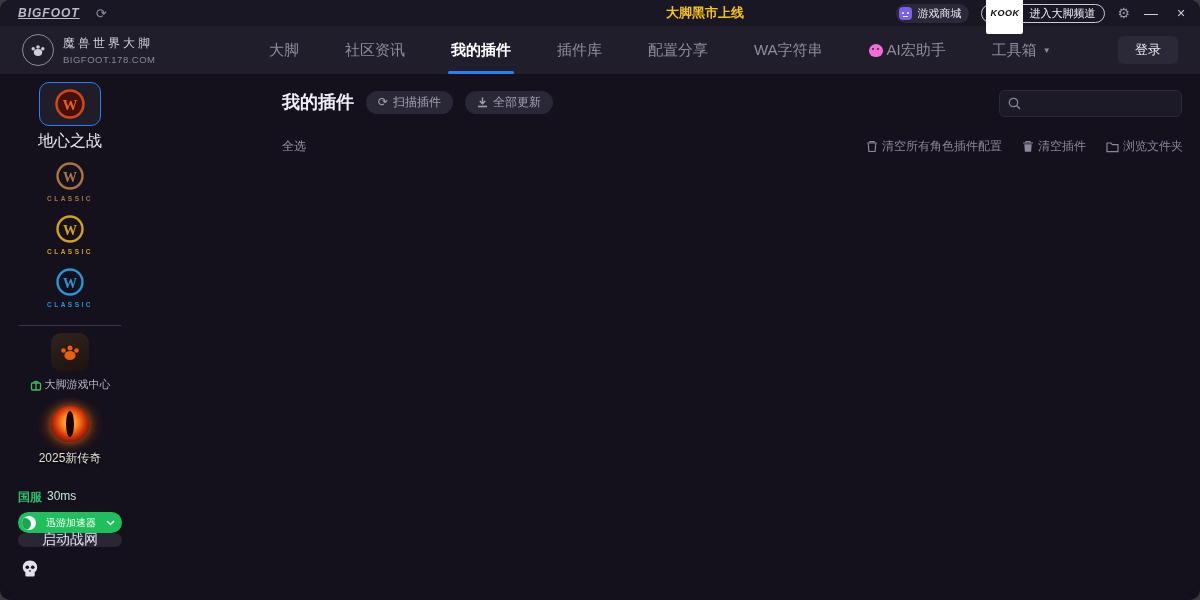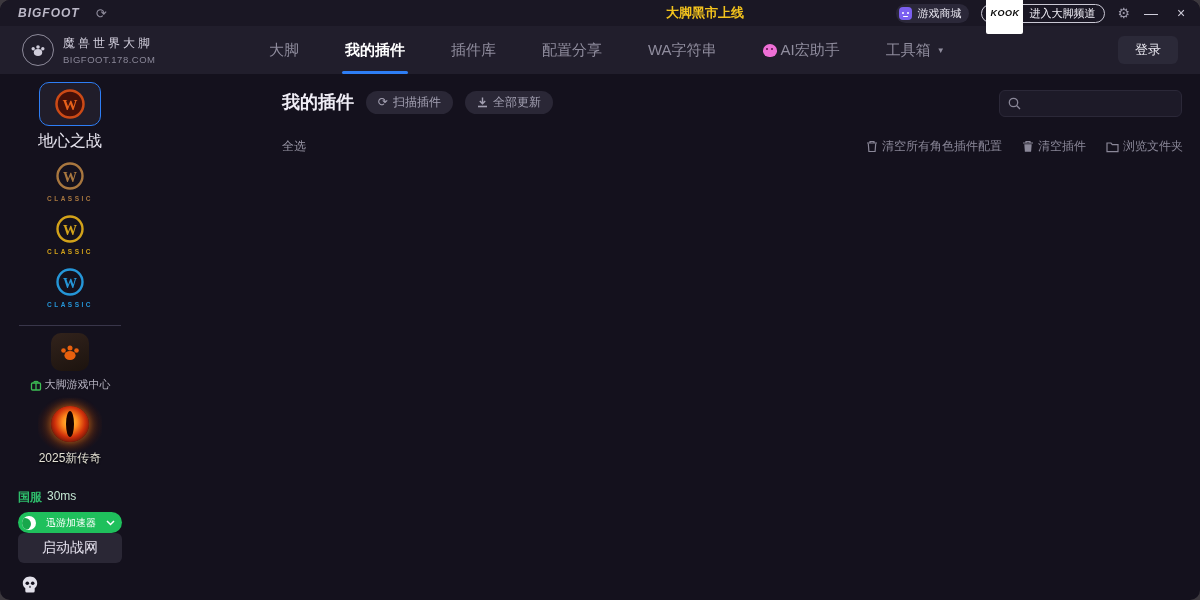--- a/index.html
+++ b/index.html
@@ -1,21 +1,21 @@
 <!DOCTYPE html>
 <html><head>
 <meta charset="utf-8">
 <style>
   * { margin:0; padding:0; box-sizing:border-box; }
   html,body { width:1200px; height:600px; background:#3c383e; font-family:"Liberation Sans","DejaVu Sans",sans-serif; }
   .window { position:relative; width:1200px; height:600px; border-radius:10px; overflow:hidden; background:#14111d; }
 
   
   .titlebar { position:relative; height:26px; background:#1a1724; display:flex; align-items:center; padding:0 10px; }
-  .brand { font-style:italic; font-weight:800; font-size:12px; letter-spacing:1px; color:#bcb9c8; margin-left:8px; }
+  .brand { font-style:italic; font-weight:800; font-size:12px; letter-spacing:1px; color:#bcb9c8; margin-left:8px;text-decoration:underline; }
   .tb-refresh { color:#8f8c9c; font-size:13px; margin-left:16px; cursor:pointer; }
   .announcement { position:absolute; left:666px; top:0; height:26px; line-height:26px; color:#f2c21d; font-size:13px; font-weight:bold; }
   .tb-right { margin-left:auto; display:flex; align-items:center; gap:12px; }
   .store-btn { display:flex; align-items:center; gap:5px; background:#2b2839; border-radius:10px; height:19px; padding:0 8px 0 3px; color:#e6e4ee; font-size:11px; cursor:pointer; }
   .robot-ic { width:13px; height:13px; background:#7b5ff0; border-radius:4px; position:relative; }
   .robot-ic:before { content:""; position:absolute; left:3px; top:5px; width:2px; height:2px; background:#fff; border-radius:50%; box-shadow:5px 0 0 #fff; }
   .robot-ic:after { content:""; position:absolute; left:4px; top:9px; width:5px; height:1.5px; background:#fff; border-radius:1px; }
   .kook-btn { display:flex; align-items:center; gap:6px; border:1px solid #cac8d4; border-radius:10px; height:19px; padding:0 9px 0 4px; color:#f0eef6; font-size:11px; cursor:pointer; }
   .kook-logo { background:#fff; color:#0a0a0a; font-weight:900; font-style:italic; font-size:9px; padding:16px 4px; border-radius:2px; letter-spacing:.5px; }
   .tb-gear { color:#9a97a8; font-size:14px; cursor:pointer; }
@@ -55,21 +55,21 @@
     box-shadow:0 0 10px rgba(240,120,20,.7); }
   .eye-slit { position:absolute; left:50%; top:9px; width:8px; height:26px; margin-left:-4px; border-radius:50%; background:#170300; }
   .legend-label { margin-top:2px; font-size:12px; color:#e3e0d4; text-shadow:0 1px 2px #000; cursor:pointer; }
   .server-row { margin-top:22px; width:104px; font-size:12px; display:flex; gap:5px; }
   .server-region { color:#2ebd6b; font-weight:bold; }
   .server-ping { color:#c4e7d3; }
   .booster-btn { margin-top:6px; width:104px; height:21px; border-radius:11px; background:#1fc05c; display:flex; align-items:center; padding:0 7px 0 4px; gap:7px; cursor:pointer; }
   .booster-ic { width:14px; height:14px; background:#fff; border-radius:50%; position:relative; overflow:hidden; }
   .booster-ic:before { content:""; position:absolute; left:-3px; top:2px; width:12px; height:12px; background:#17a74c; border-radius:50%; }
   .booster-label { color:#fff; font-size:10px; flex:1; text-align:center; }
-  .battlenet-btn { width:104px; height:30px; border-radius:6px; background:#2a2735; color:#e5e2ee; font-size:14px; display:flex; align-items:center; justify-content:center; cursor:pointer; }
+  .battlenet-btn { width:104px; height:14px; border-radius:11px; background:#2a2735; color:#e5e2ee; font-size:14px; display:flex; align-items:center; justify-content:center; cursor:pointer; }
   .skull-wrap { margin-top:13px; align-self:flex-start; margin-left:22px; cursor:pointer; }
 
   
   .main-header { position:absolute; left:142px; top:16px; display:flex; align-items:center; gap:12px; }
   .main-title { font-size:18px; font-weight:bold; color:#f0eef6; }
   .pill-btn { height:23px; border-radius:12px; background:#2a2736; color:#a3a0b2; font-size:12px; display:flex; align-items:center; gap:5px; padding:0 12px; cursor:pointer; }
   .search-box { position:absolute; right:18px; top:16px; width:183px; height:27px; border-radius:6px; background:#1d1a28; border:1px solid #2b2838; display:flex; align-items:center; padding:0 8px; gap:6px; }
   .select-row { position:absolute; left:142px; right:17px; top:64px; display:flex; align-items:center; font-size:12px; }
   .select-all { color:#9b98a8; cursor:pointer; }
   .right-actions { margin-left:auto; display:flex; gap:20px; }
@@ -113,20 +113,23 @@
           </svg>
       </span>
       <div>
         <div class="logo-title">魔兽世界大脚</div>
         <div class="logo-sub">BIGFOOT.178.COM</div>
       </div>
     </div>
     <div class="nav-items">
       <div class="nav-item">
           <span>大脚</span>
+        </div>
+      <div class="nav-item">
+          <span>社区资讯</span>
         </div>
       <div class="nav-item active">
           <span>我的插件</span>
         </div>
       <div class="nav-item">
           <span>插件库</span>
         </div>
       <div class="nav-item">
           <span>配置分享</span>
         </div>

